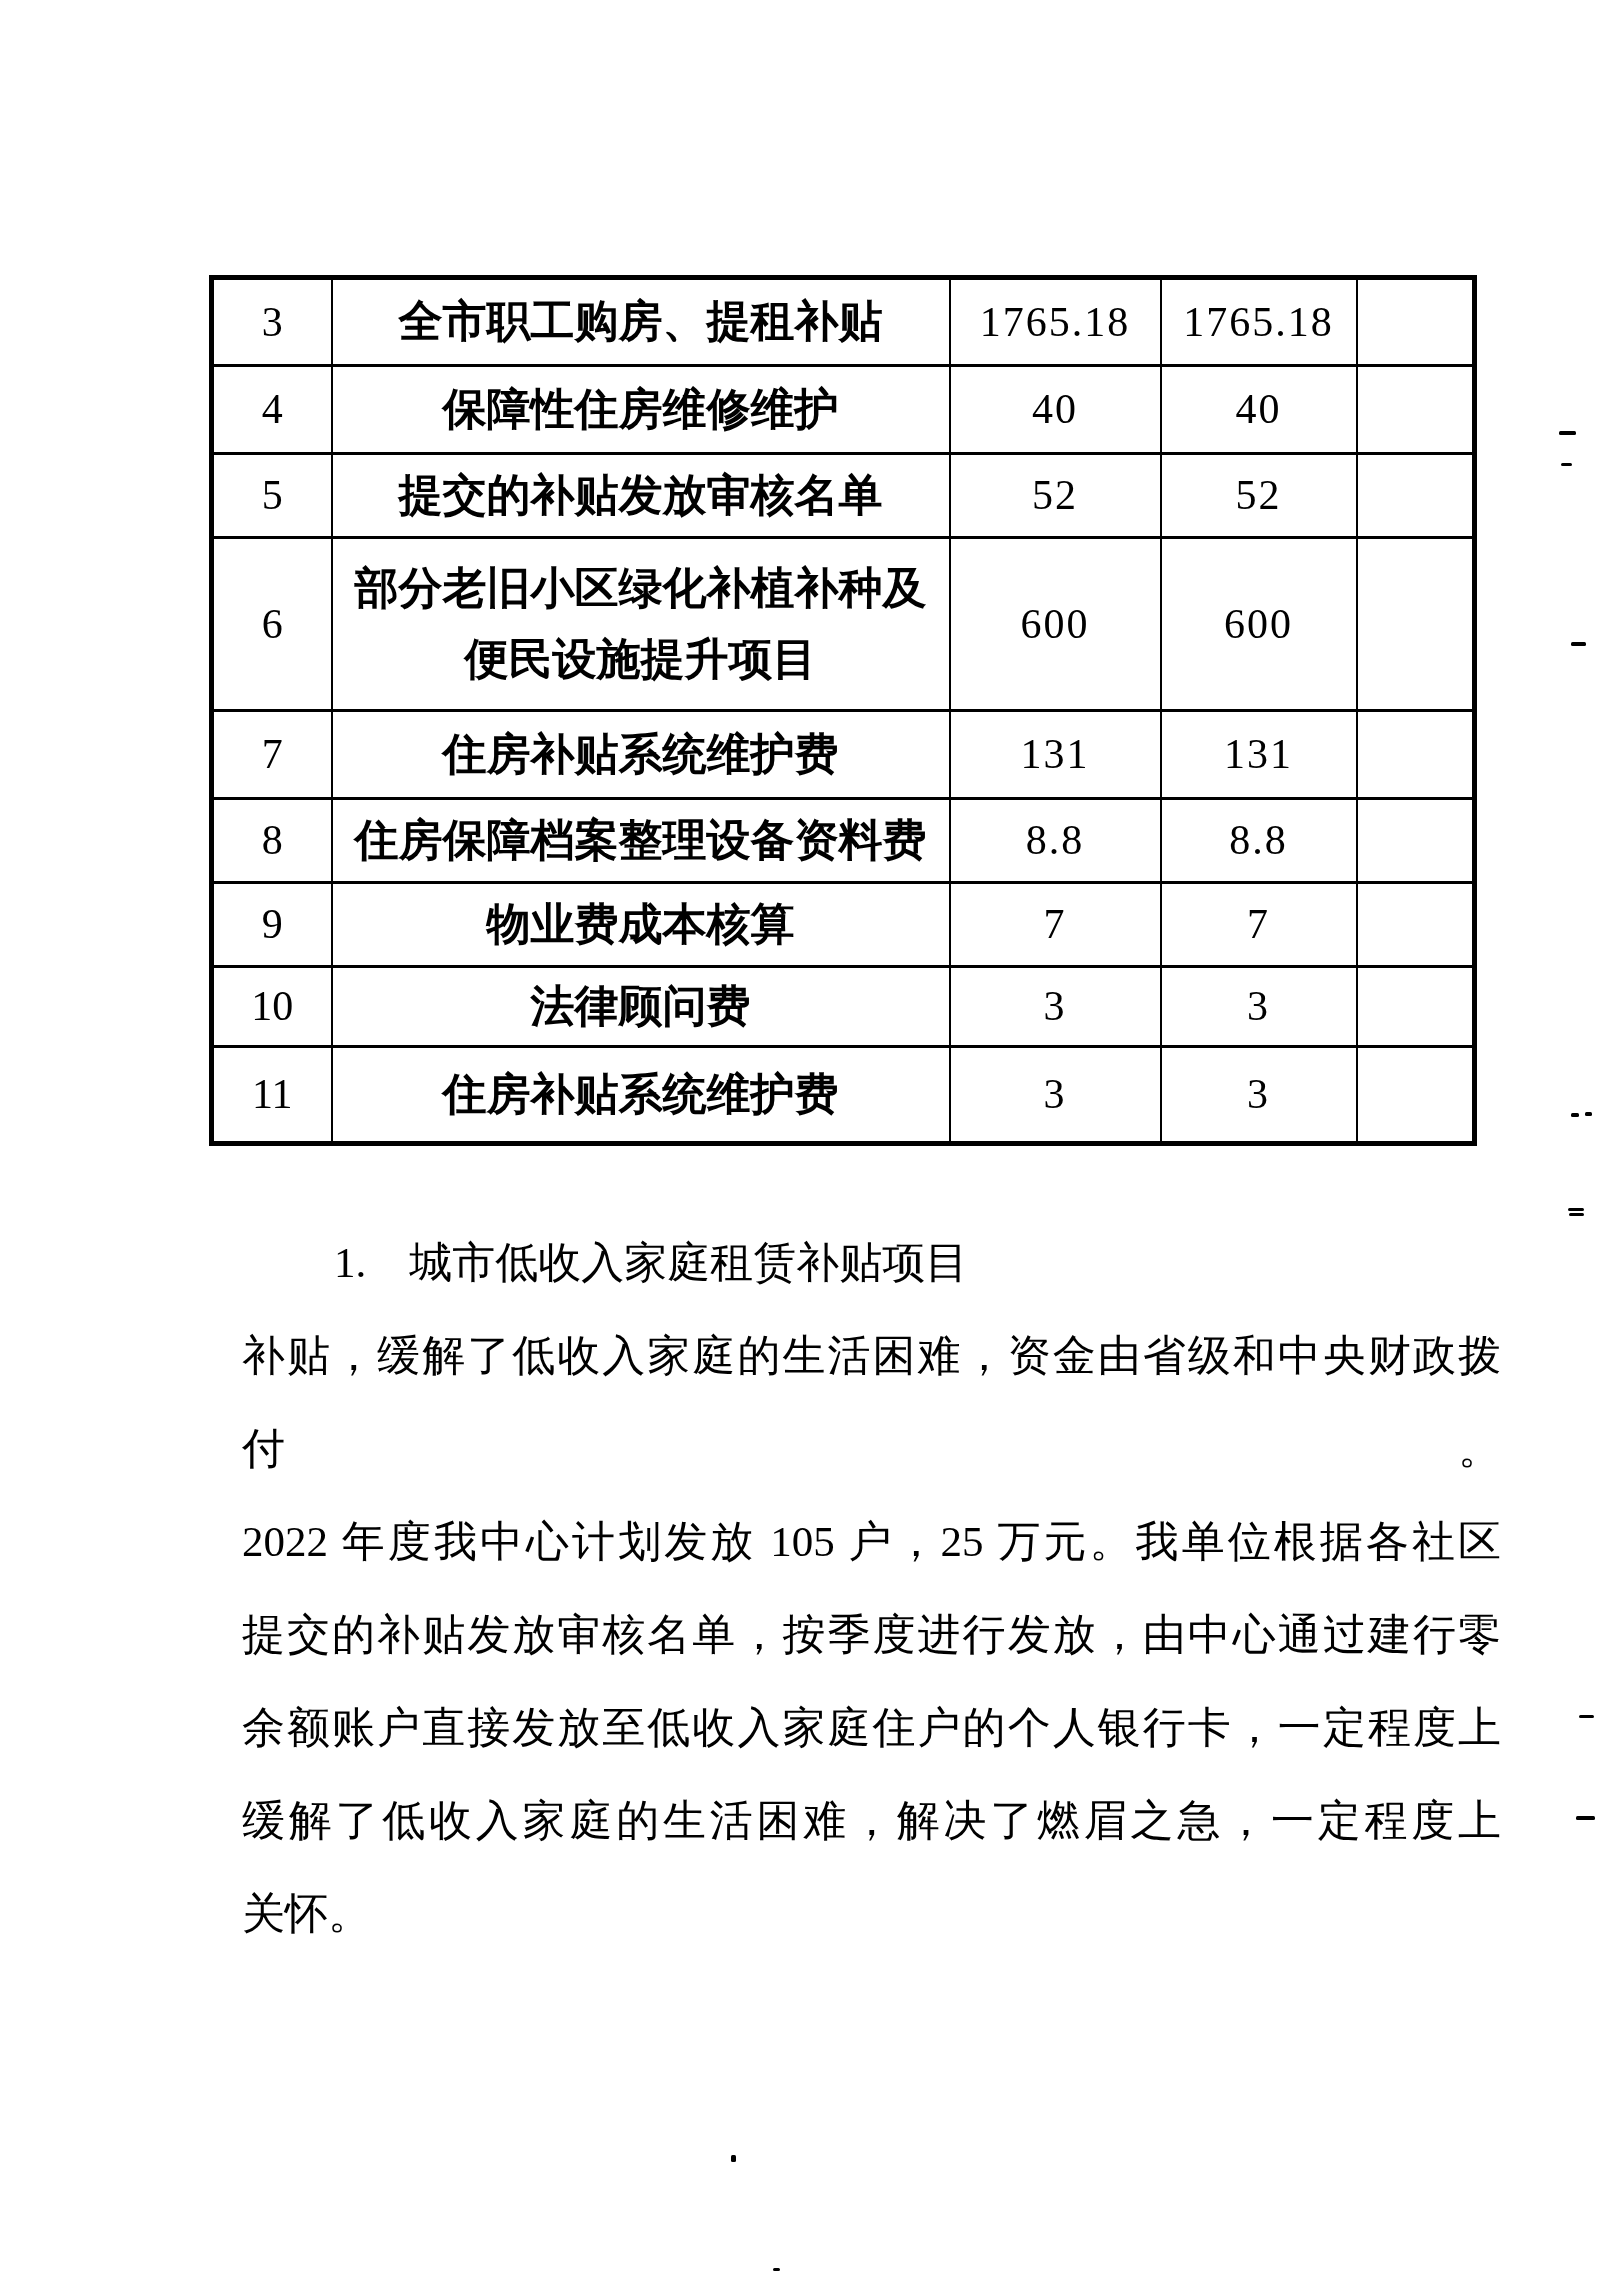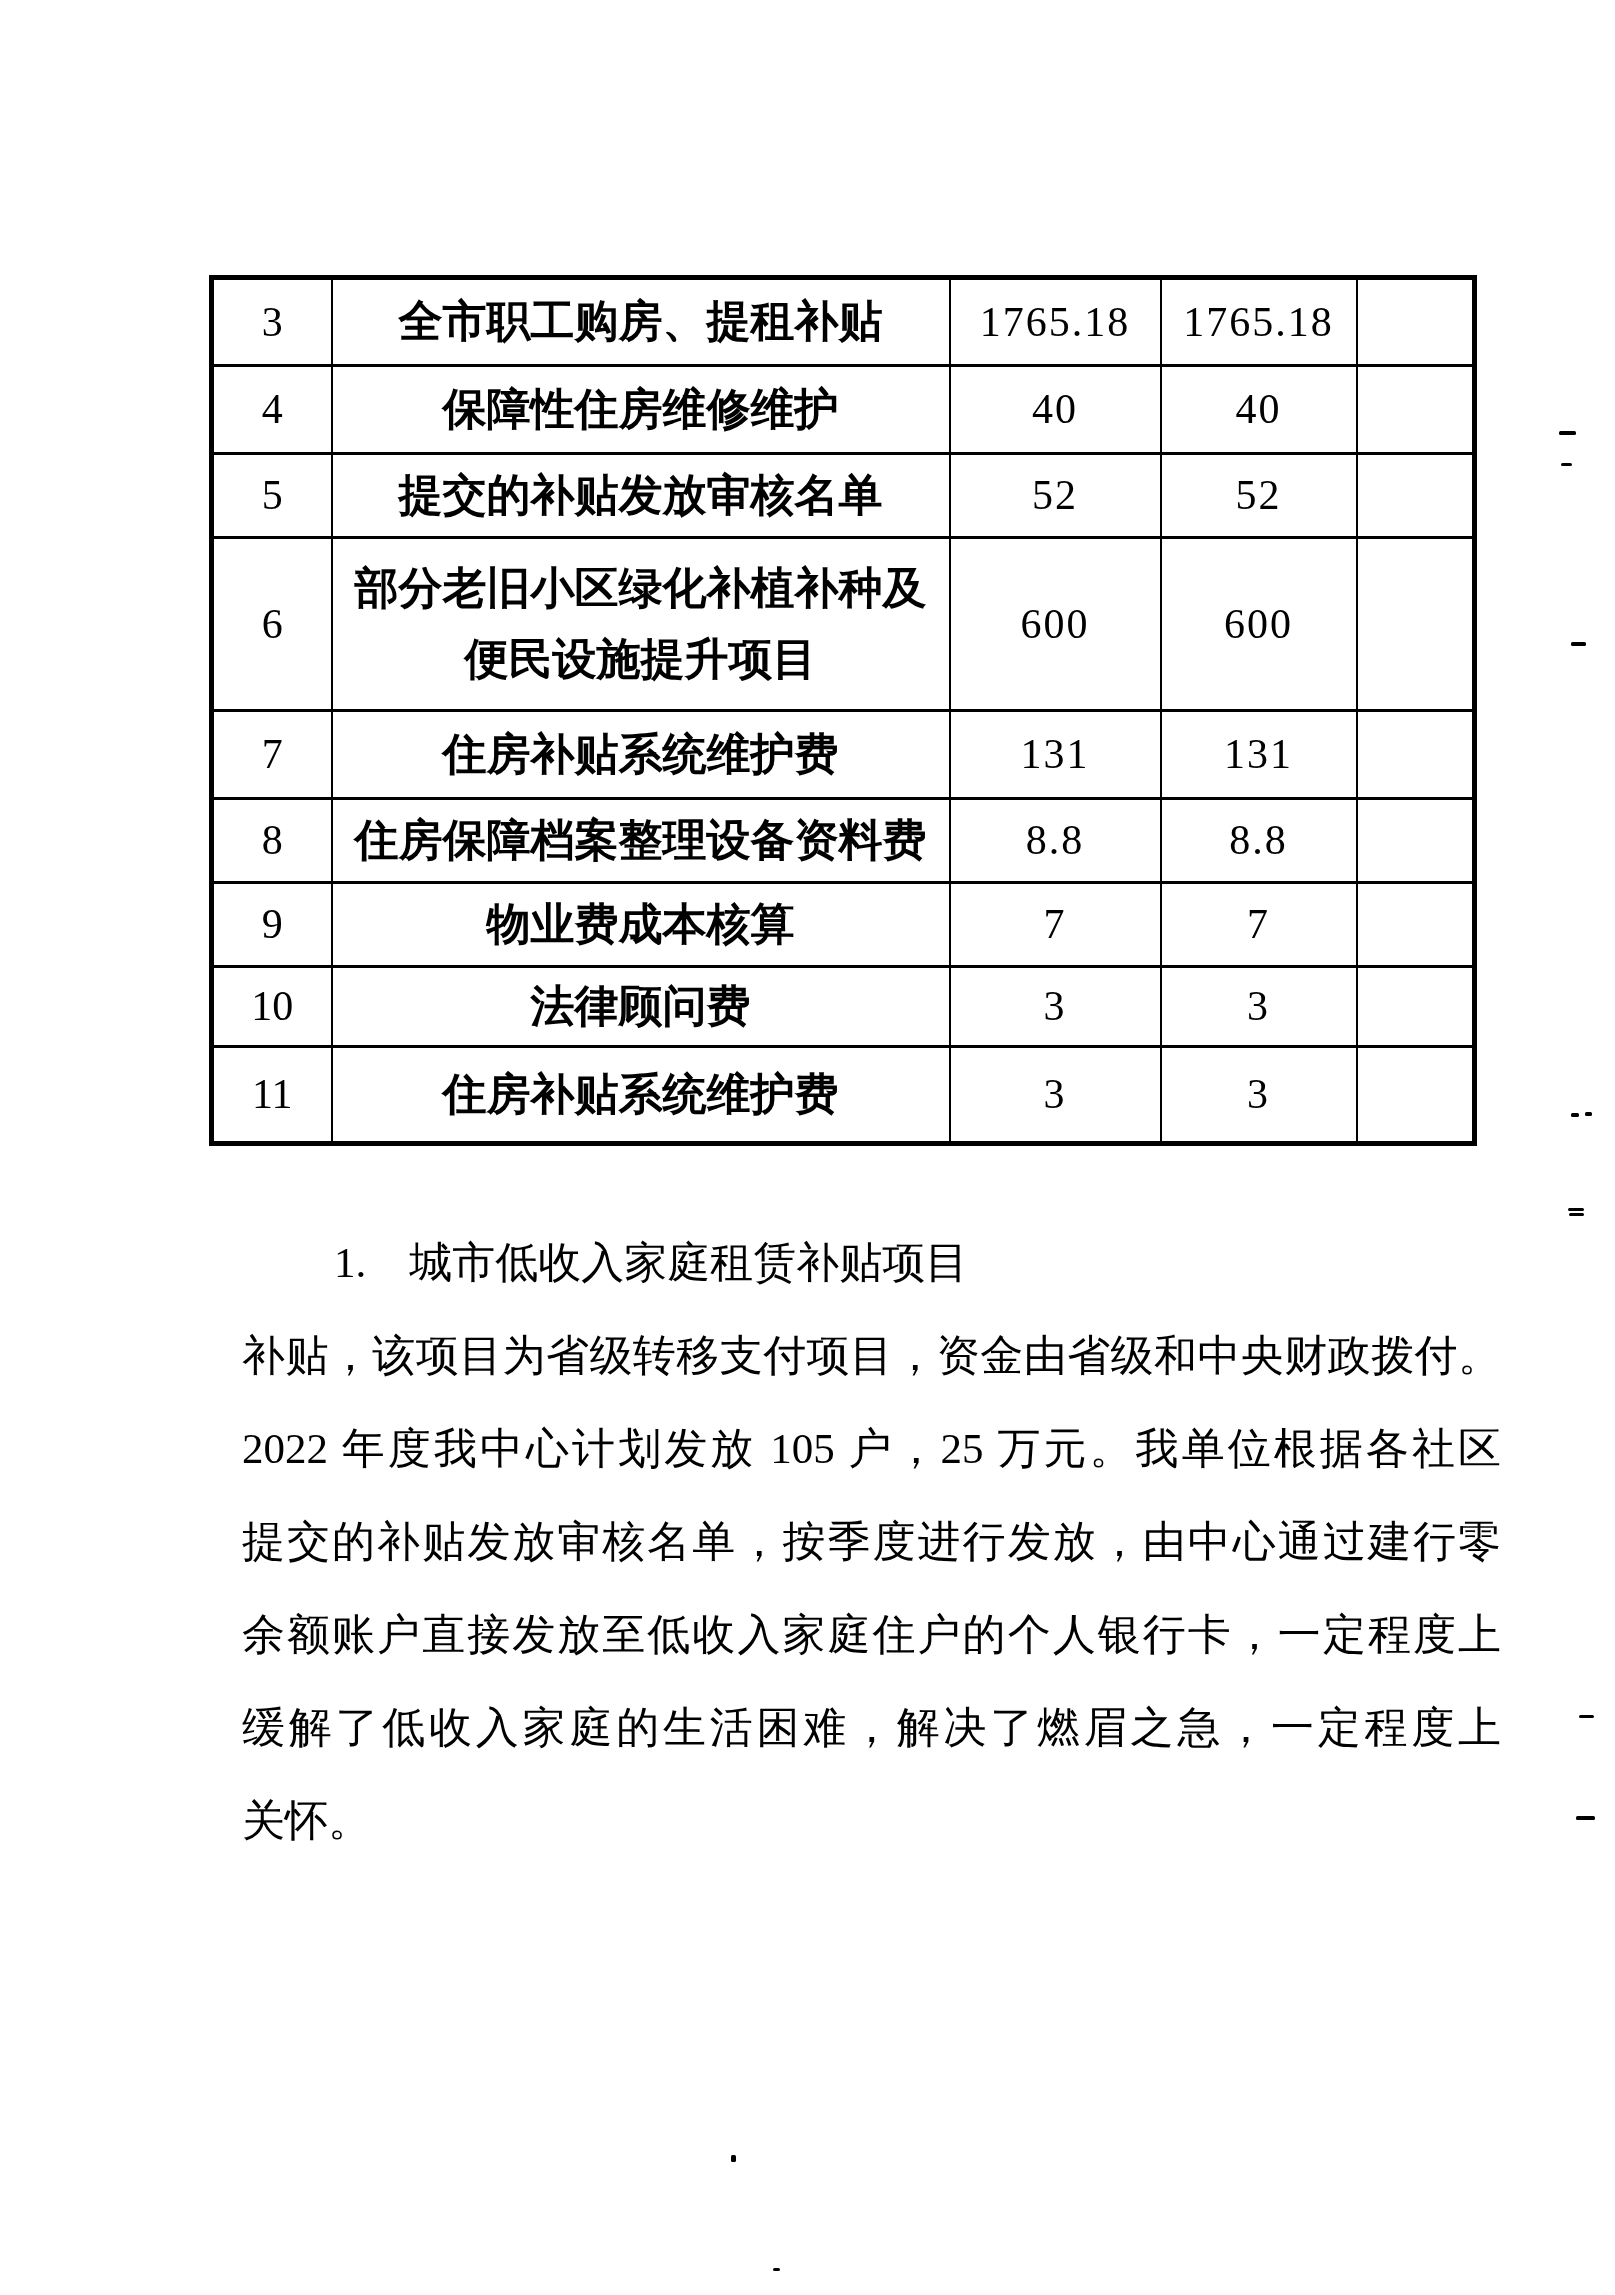--- a/index.html
+++ b/index.html
@@ -151,21 +151,21 @@
         <td class="cell-desc">住房补贴系统维护费</td>
         <td class="cell-amt">3</td>
         <td class="cell-amt">3</td>
         <td class="cell-note"></td>
       </tr>
     </tbody>
   </table>
 
   <div class="content">
     <div class="section-heading">1.　城市低收入家庭租赁补贴项目</div>
-    <div class="tline">补贴，该项目为省级转移支付项目，资金由省级和中央财政拨付。</div>
+    <div class="tline">补贴，缓解了低收入家庭的生活困难，资金由省级和中央财政拨付。</div>
     <div class="tline">2022 年度我中心计划发放 105 户，25 万元。我单位根据各社区</div>
     <div class="tline">提交的补贴发放审核名单，按季度进行发放，由中心通过建行零</div>
     <div class="tline">余额账户直接发放至低收入家庭住户的个人银行卡，一定程度上</div>
     <div class="tline">缓解了低收入家庭的生活困难，解决了燃眉之急，一定程度上</div>
     <div class="tline last">关怀。</div>
   </div>
 
   <div class="speck sp1"></div>
   <div class="speck sp2"></div>
   <div class="speck sp3"></div>

